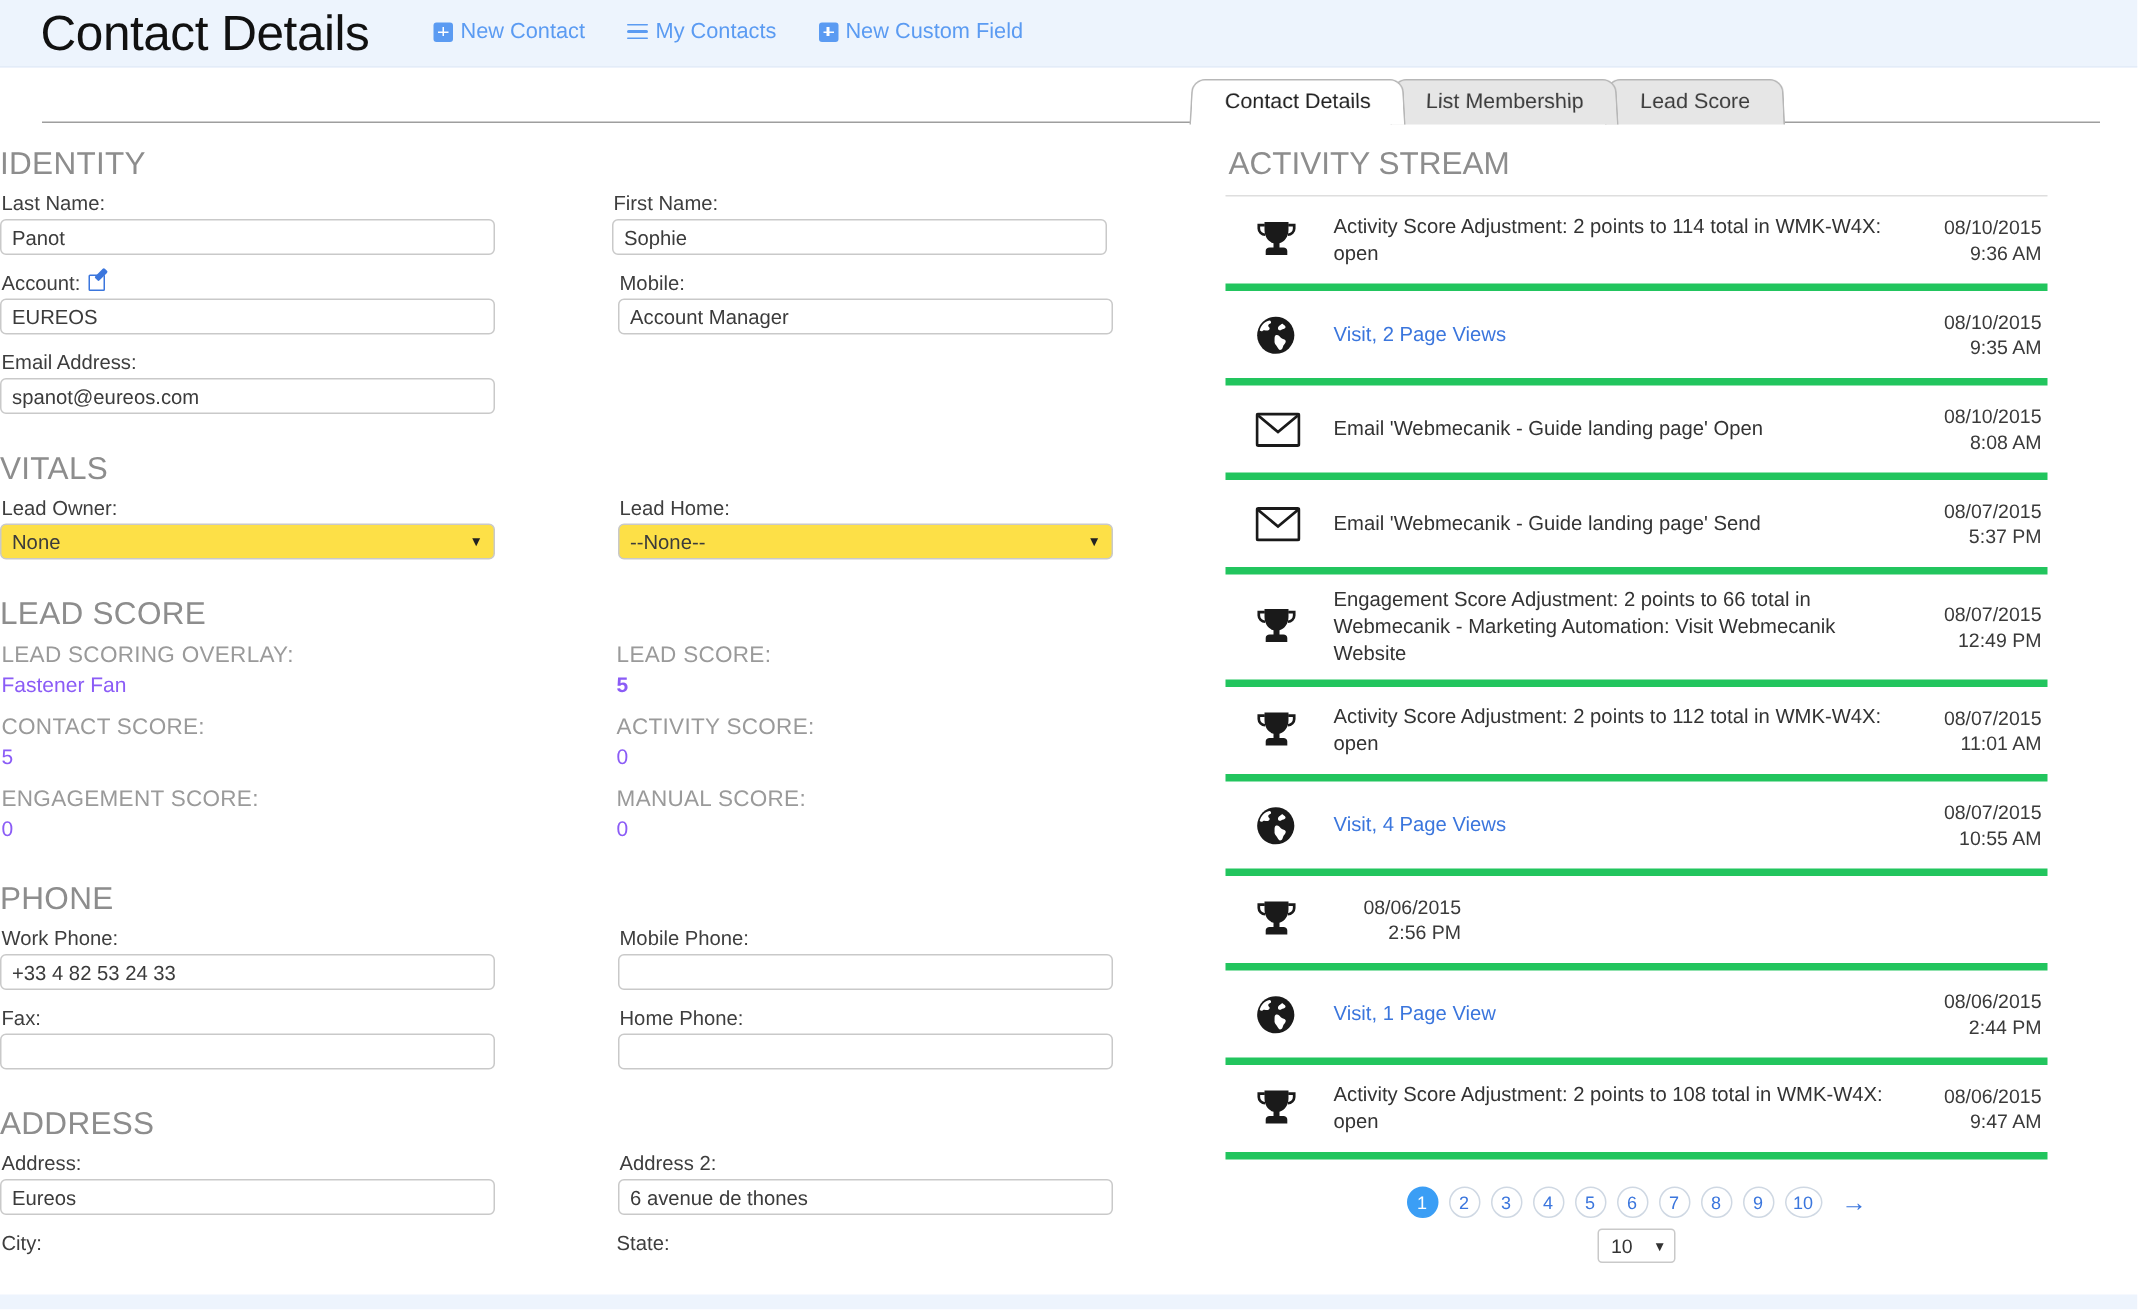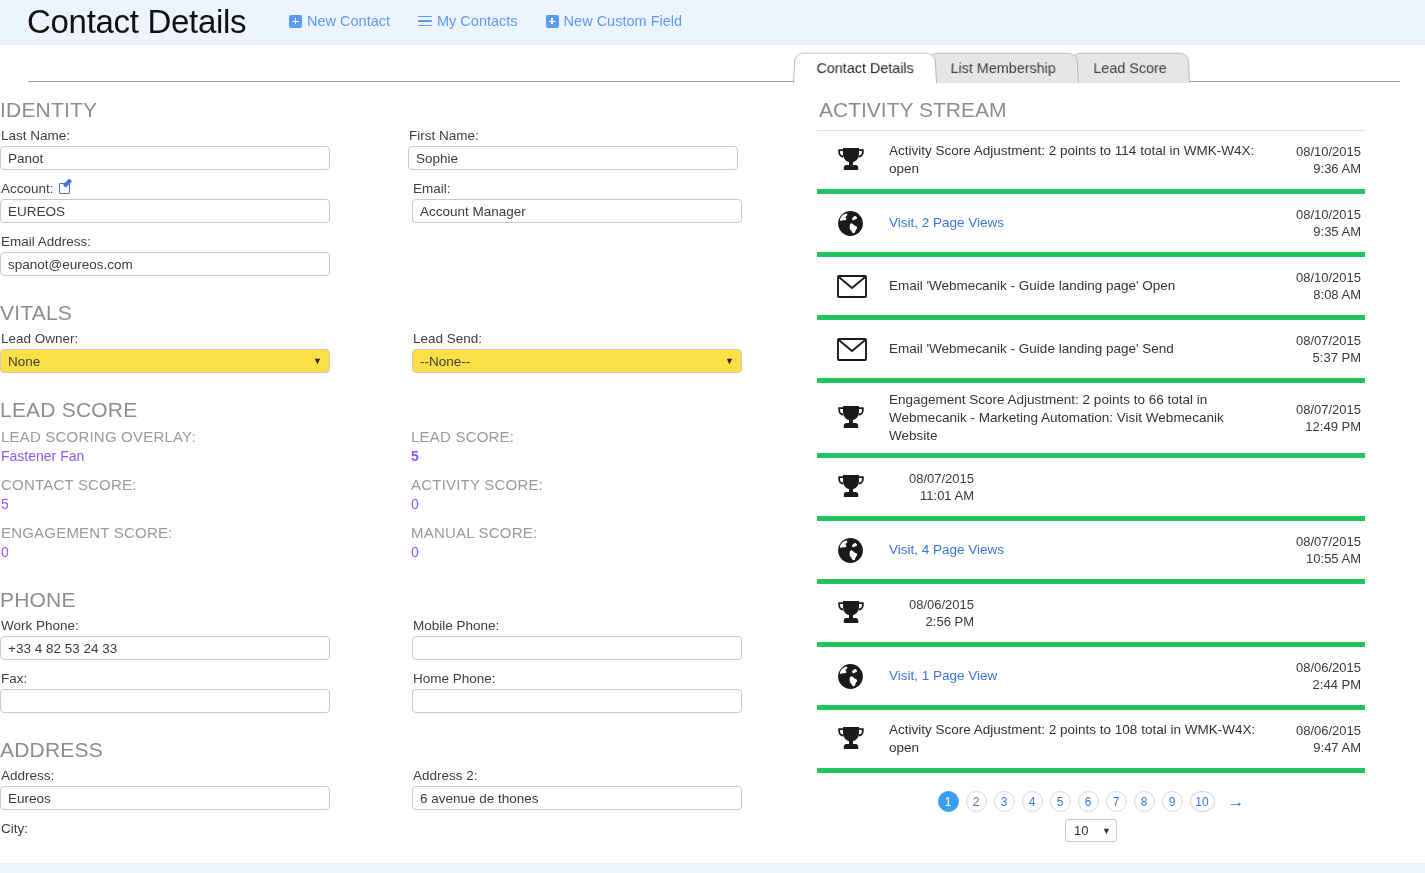--- a/index.html
+++ b/index.html
@@ -248,21 +248,21 @@
         <input class="finput" value="Sophie" style="">
       </div>
     </div>
     <div class="spacer-sm"></div>
     <div class="field-row">
       <div class="fcol">
         <label class="flabel"><span>Account:</span><span class="edit-ic"><span class="bx"></span><span class="pn"></span></span></label>
         <input class="finput" value="EUREOS" style="">
       </div>
       <div class="fcol right">
-        <label class="flabel">Email:</label>
+        <label class="flabel">Mobile:</label>
         <input class="finput" value="Account Manager" style="">
       </div>
     </div>
     <div class="spacer-sm"></div>
     <div class="field-row">
       <div class="fcol">
         <label class="flabel">Email Address:</label>
         <input class="finput" value="spanot@eureos.com" style="">
       </div>
       <div class="fcol right"></div>
@@ -273,21 +273,21 @@
     <div class="sec-title">VITALS</div>
     <div class="field-row">
       <div class="fcol">
         <label class="flabel">Lead Owner:</label>
         <div class="fselect">
           <span>None</span>
           <span class="caret">▼</span>
         </div>
       </div>
       <div class="fcol right">
-        <label class="flabel">Lead Send:</label>
+        <label class="flabel">Lead Home:</label>
         <div class="fselect">
           <span>--None--</span>
           <span class="caret">▼</span>
         </div>
       </div>
     </div>
 
     <div class="spacer-lg"></div>
 
     <div class="sec-title">LEAD SCORE</div>
@@ -346,20 +346,23 @@
       <div class="fcol right">
         <label class="flabel">Address 2:</label>
         <input class="finput" value="6 avenue de thones" style="">
       </div>
     </div>
     <div class="spacer-sm"></div>
     <div class="field-row">
       <div class="fcol">
         <label class="flabel">City:</label>
       </div>
+      <div class="fcol right">
+        <label class="flabel">State:</label>
+      </div>
     </div>
   </div>
 
   <div class="right-col">
     <div class="act-head">ACTIVITY STREAM</div>
     <div class="act-list" id="act-list">
         <div class="act-row">
           <div class="act-icon">
             <svg class="ico" width="28" height="26" viewBox="0 0 28 26">
               <path fill="#1a1a1a" d="M6 1h16v5.2c0 4.6-2.6 8.2-6 8.9V18h2.6c1.5 0 2.6 1 2.6 2.3V23H6.8v-2.7C6.8 19 7.9 18 9.4 18H12v-2.9C8.6 14.4 6 10.8 6 6.2V1z"></path>
@@ -424,20 +427,21 @@
             <div>12:49 PM</div>
           </div>
         </div>
         <div class="act-row">
           <div class="act-icon">
             <svg class="ico" width="28" height="26" viewBox="0 0 28 26">
               <path fill="#1a1a1a" d="M6 1h16v5.2c0 4.6-2.6 8.2-6 8.9V18h2.6c1.5 0 2.6 1 2.6 2.3V23H6.8v-2.7C6.8 19 7.9 18 9.4 18H12v-2.9C8.6 14.4 6 10.8 6 6.2V1z"></path>
               <path fill="none" stroke="#1a1a1a" stroke-width="1.8" d="M6.2 3.1H2.2v2.2c0 2.3 1.9 4.2 4.2 4.2M21.8 3.1h4v2.2c0 2.3-1.9 4.2-4.2 4.2"></path>
             </svg>
           </div>
+          <div class="act-text">Activity Score Adjustment: 2 points to 112 total in WMK-W4X: open</div>
           <div class="act-date">
             <div>08/07/2015</div>
             <div>11:01 AM</div>
           </div>
         </div>
         <div class="act-row">
           <div class="act-icon">
             <svg class="ico" width="27" height="27" viewBox="0 0 27 27">
               <circle cx="13.5" cy="13.5" r="12.4" fill="#1a1a1a"></circle>
               <path fill="#fff" d="M9.4 3.6c1.4.6 1.1 1.9.2 2.3-1 .4-1.6 1.4-.6 2.2.9.8.2 2-.9 2.2-1.1.2-2.3-.6-3.2.2-.7.6-1.5.3-2.1-.2C3.5 6.9 6 4.3 9.4 3.6zM18.4 6.1c.9.8 2 1.3 1.5 2.4-.5 1-1.8.7-2.6 1.4-.8.7-2.1.3-2.3-.8-.2-1 .6-1.7 1.4-2.2.7-.4 1.2-1.4 2-.8zM13.8 13.4c1.6-.3 2.3 1.1 3.3 1.9 1 .8 2.6.6 3 1.9.3 1.2-.8 2-1.4 3-.6 1-.4 2.6-1.7 3-1.4.4-2-1.1-2.6-2.1-.7-1.1-1.9-2-1.7-3.4.1-1.3-.4-3.8 1.1-4.3z"></path>

